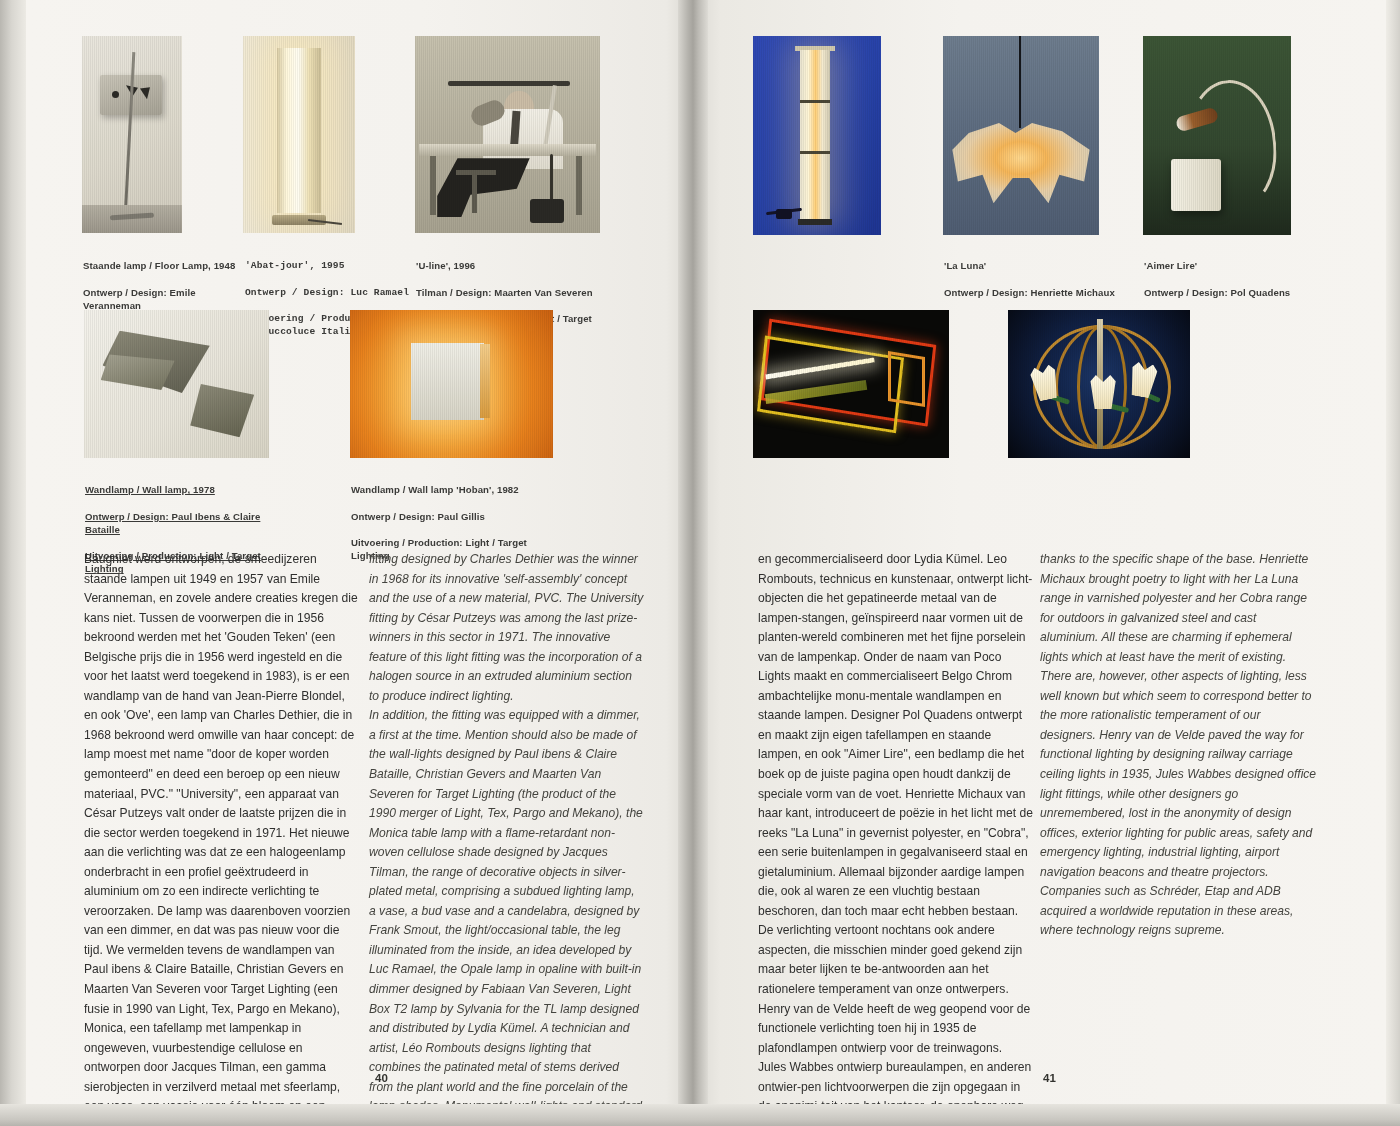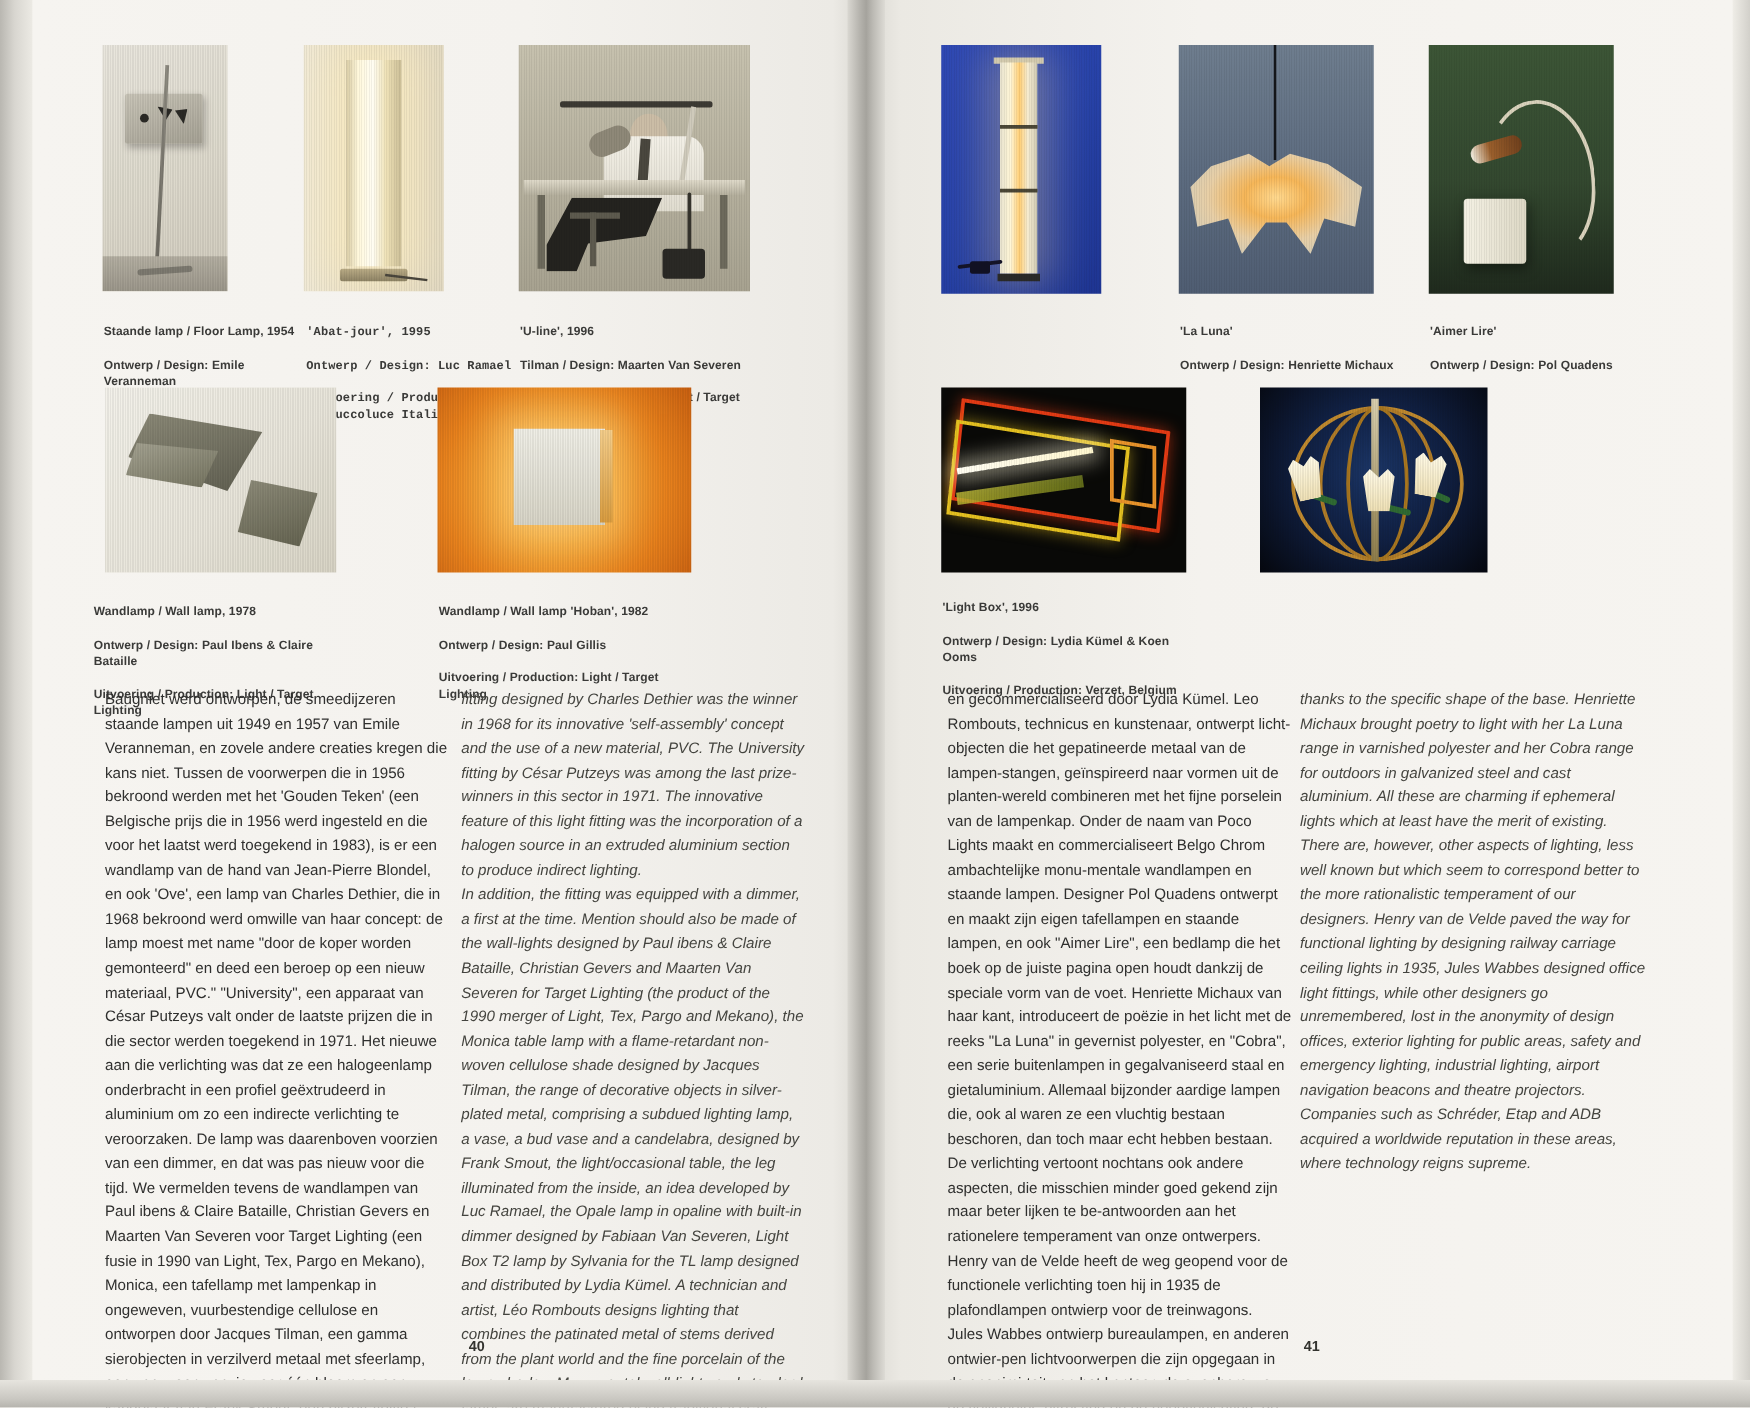--- a/index.html
+++ b/index.html
@@ -225,21 +225,21 @@
     <div class="deskleg2"></div>
     <div class="legs"></div>
     <div class="chair"></div>
     <div class="chairseat"></div>
     <div class="cord3"></div>
     <div class="bag"></div>
     <div class="halftone"></div>
   </div>
 
   <div class="cap" style="left:83px;top:246px;width:155px;">
-    <div>Staande lamp / Floor Lamp, 1954</div>
+    <div>Staande lamp / Floor Lamp, 1948</div>
     <div>Ontwerp / Design: Emile Veranneman</div>
   </div>
 
   <div class="cap" style="left:245px;top:246px;width:165px;font-family:Liberation Mono, monospace;">
     <div>'Abat-jour', 1995</div>
     <div>Ontwerp / Design: Luc Ramael</div>
     <div>Uitvoering / Production: Palluccoluce Italia</div>
   </div>
 
   <div class="cap" style="left:416px;top:246px;width:195px;">
@@ -289,21 +289,21 @@
     <div class="w2"></div>
     <div class="halftone"></div>
   </div>
 
   <div class="photo a5" style="left:350px;top:310px;width:203px;height:148px;">
     <div class="panel"></div>
     <div class="panelside"></div>
     <div class="halftone"></div>
   </div>
 
-  <div class="cap" style="left:75px;top:470px;width:190px;">
+  <div class="cap" style="left:85px;top:470px;width:190px;text-decoration:underline;">
     <div>Wandlamp / Wall lamp, 1978</div>
     <div>Ontwerp / Design: Paul Ibens &amp; Claire Bataille</div>
     <div>Uitvoering / Production: Light / Target Lighting</div>
   </div>
 
   <div class="cap" style="left:351px;top:470px;width:195px;">
     <div>Wandlamp / Wall lamp 'Hoban', 1982</div>
     <div>Ontwerp / Design: Paul Gillis</div>
     <div>Uitvoering / Production: Light / Target Lighting</div>
   </div>
@@ -324,25 +324,20 @@
     <div class="stemv"></div>
     <div class="leaf l1"></div>
     <div class="leaf l2"></div>
     <div class="leaf l3"></div>
     <div class="tul t1"></div>
     <div class="tul t2"></div>
     <div class="tul t3"></div>
     <div class="halftone"></div>
   </div>
 
-  <div class="cap" style="left:754px;top:467px;width:205px;">
-    <div>'Light Box', 1996</div>
-    <div>Ontwerp / Design: Lydia Kümel &amp; Koen Ooms</div>
-    <div>Uitvoering / Production: Verzet, Belgium</div>
-  </div>
 
 
   <div class="col" style="left:84px;top:550px;width:277px;">Baugniet werd ontworpen, de smeedijzeren staande lampen uit 1949 en 1957 van Emile Veranneman, en zovele andere creaties kregen die kans niet. Tussen de voorwerpen die in 1956 bekroond werden met het 'Gouden Teken' (een Belgische prijs die in 1956 werd ingesteld en die voor het laatst werd toegekend in 1983), is er een wandlamp van de hand van Jean-Pierre Blondel, en ook 'Ove', een lamp van Charles Dethier, die in 1968 bekroond werd omwille van haar concept: de lamp moest met name "door de koper worden gemonteerd" en deed een beroep op een nieuw materiaal, PVC." "University", een apparaat van César Putzeys valt onder de laatste prijzen die in die sector werden toegekend in 1971. Het nieuwe aan die verlichting was dat ze een halogeenlamp onderbracht in een profiel geëxtrudeerd in aluminium om zo een indirecte verlichting te veroorzaken. De lamp was daarenboven voorzien van een dimmer, en dat was pas nieuw voor die tijd. We vermelden tevens de wandlampen van Paul ibens &amp; Claire Bataille, Christian Gevers en Maarten Van Severen voor Target Lighting (een fusie in 1990 van Light, Tex, Pargo en Mekano), Monica, een tafellamp met lampenkap in ongeweven, vuurbestendige cellulose en ontworpen door Jacques Tilman, een gamma sierobjecten in verzilverd metaal met sfeerlamp, een vaas, een vaasje voor één bloem en een kandelaar van Frank Smout, een bijzettafeltje / verlichting waarvan de voet van binnenuit is verlicht, naar een idee van Luc Ramael, "Opale", een lamp in opaalglas met dimmer van Fabiaan Van Severen, de "Light Box" voor de T2 lamp van Sylvania ontworpen</div>
 
   <div class="col ital" style="left:369px;top:550px;width:275px;white-space:pre-line;">fitting designed by Charles Dethier was the winner in 1968 for its innovative 'self-assembly' concept and the use of a new material, PVC. The University fitting by César Putzeys was among the last prize-winners in this sector in 1971. The innovative feature of this light fitting was the incorporation of a halogen source in an extruded aluminium section to produce indirect lighting.
 In addition, the fitting was equipped with a dimmer, a first at the time. Mention should also be made of the wall-lights designed by Paul ibens &amp; Claire Bataille, Christian Gevers and Maarten Van Severen for Target Lighting (the product of the 1990 merger of Light, Tex, Pargo and Mekano), the Monica table lamp with a flame-retardant non-woven cellulose shade designed by Jacques Tilman, the range of decorative objects in silver-plated metal, comprising a subdued lighting lamp, a vase, a bud vase and a candelabra, designed by Frank Smout, the light/occasional table, the leg illuminated from the inside, an idea developed by Luc Ramael, the Opale lamp in opaline with built-in dimmer designed by Fabiaan Van Severen, Light Box T2 lamp by Sylvania for the TL lamp designed and distributed by Lydia Kümel. A technician and artist, Léo Rombouts designs lighting that combines the patinated metal of stems derived from the plant world and the fine porcelain of the lamp-shades. Monumental wall-lights and standard lamps are manufactured using traditional craft methods and marketed under the name Poco Lights by Belgo Chrom. The designer Pol Quadens produced his models for table and standard lamps as well as a bedside lamp called Aimer Lire, which keeps the right page in the book</div>
 
   <div class="col" style="left:758px;top:550px;width:275px;">en gecommercialiseerd door Lydia Kümel. Leo Rombouts, technicus en kunstenaar, ontwerpt licht-objecten die het gepatineerde metaal van de lampen-stangen, geïnspireerd naar vormen uit de planten-wereld combineren met het fijne porselein van de lampenkap. Onder de naam van Poco Lights maakt en commercialiseert Belgo Chrom ambachtelijke monu-mentale wandlampen en staande lampen. Designer Pol Quadens ontwerpt en maakt zijn eigen tafellampen en staande lampen, en ook "Aimer Lire", een bedlamp die het boek op de juiste pagina open houdt dankzij de speciale vorm van de voet. Henriette Michaux van haar kant, introduceert de poëzie in het licht met de reeks "La Luna" in gevernist polyester, en "Cobra", een serie buitenlampen in gegalvaniseerd staal en gietaluminium. Allemaal bijzonder aardige lampen die, ook al waren ze een vluchtig bestaan beschoren, dan toch maar echt hebben bestaan. De verlichting vertoont nochtans ook andere aspecten, die misschien minder goed gekend zijn maar beter lijken te be-antwoorden aan het rationelere temperament van onze ontwerpers. Henry van de Velde heeft de weg geopend voor de functionele verlichting toen hij in 1935 de plafondlampen ontwierp voor de treinwagons. Jules Wabbes ontwierp bureaulampen, en anderen ontwier-pen lichtvoorwerpen die zijn opgegaan in de anonimi-teit van het kantoor, de openbare weg, de veiligheids-uitrusting en de noodverlichting, de luchthavenbakens, toneelverlichting. Bedrijven zoals Schreder, Etap en ADB hebben een wereldreputatie verworven in precies die domeinen waar de techniek heerst.</div>
 
   <div class="col ital" style="left:1040px;top:550px;width:278px;">thanks to the specific shape of the base. Henriette Michaux brought poetry to light with her La Luna range in varnished polyester and her Cobra range for outdoors in galvanized steel and cast aluminium. All these are charming if ephemeral lights which at least have the merit of existing. There are, however, other aspects of lighting, less well known but which seem to correspond better to the more rationalistic temperament of our designers. Henry van de Velde paved the way for functional lighting by designing railway carriage ceiling lights in 1935, Jules Wabbes designed office light fittings, while other designers go unremembered, lost in the anonymity of design offices, exterior lighting for public areas, safety and emergency lighting, industrial lighting, airport navigation beacons and theatre projectors. Companies such as Schréder, Etap and ADB acquired a worldwide reputation in these areas, where technology reigns supreme.</div>

